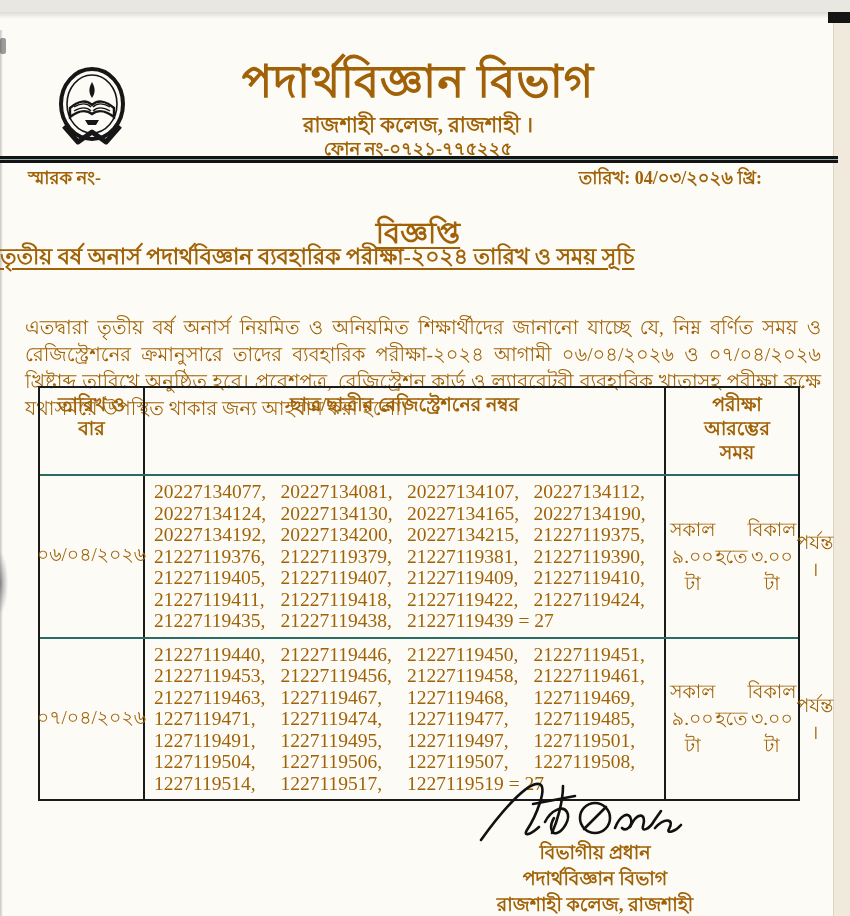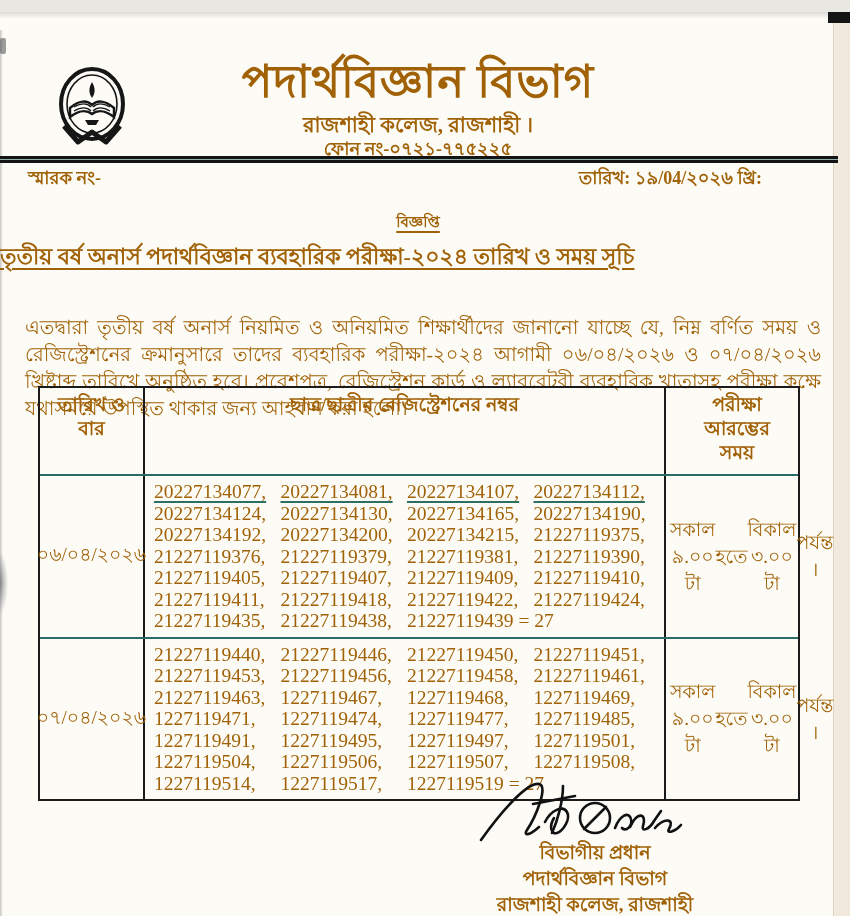--- a/index.html
+++ b/index.html
@@ -29,21 +29,21 @@
     font-size:21px;font-weight:700;}
   .phone-line{position:absolute;top:123px;left:0;width:836px;text-align:center;
     font-size:18px;font-weight:600;}
   .rule{position:absolute;top:144px;left:0;width:838px;height:7px;
     background:linear-gradient(to bottom,#141414 0 38%,#8fb0ab 38% 58%,#141414 58% 100%);}
   .memo-row{position:absolute;top:152px;left:28px;width:734px;display:flex;
     justify-content:space-between;font-size:18px;font-weight:700;}
 
   
   .notice-heading{position:absolute;top:198px;left:0;width:836px;text-align:center;
-    font-size:15px;font-weight:700;}
+    font-size:29px;font-weight:700;}
   .notice-subheading{position:absolute;top:227px;left:0;width:836px;text-align:left;
     font-size:22px;font-weight:700;}
   .u-line{text-decoration:underline;text-underline-offset:4px;text-decoration-thickness:1.5px;}
   .body-text{position:absolute;top:282px;left:25px;width:796px;
     font-size:19.5px;line-height:27px;text-align:justify;}
 
   
   .table{position:absolute;top:374px;left:38px;width:762px;
     border:2px solid #1a1a1a;box-sizing:border-box;background:transparent;}
   .t-header,.t-row{display:grid;grid-template-columns:105px 521px 1fr;}
@@ -52,21 +52,21 @@
   .t-row:last-child{border-bottom:none;}
   .cell{border-right:2px solid #1a1a1a;box-sizing:border-box;}
   .cell:last-child{border-right:none;}
   .h-cell{padding:5px 4px 9px 4px;text-align:center;font-weight:700;font-size:19px;line-height:24px;}
   .h-cell.h-time{padding-left:20px;padding-right:10px;}
   .cell-date{display:flex;align-items:center;justify-content:center;font-size:19px;}
   .cell-nums{padding:5px 4px 5px 9px;font-size:19.5px;}
   .num-line{display:flex;line-height:21.5px;white-space:nowrap;}
   .num-line span{flex:0 0 25%;}
   .t-row[data-row="0"] .num-line:first-child span{
-    text-decoration:underline;text-decoration-color:#2e6f63;
+    text-decoration-color:#2e6f63;
     text-decoration-thickness:1.5px;text-underline-offset:3px;}
   .cell-time{display:flex;flex-direction:row;justify-content:center;align-items:center;
     text-align:center;font-size:19px;line-height:27px;padding:4px;}
 
   
   .sign-block{position:absolute;top:758px;left:445px;width:300px;text-align:center;}
   .sign-svg{display:block;margin:0 auto -8px 30px;}
   .sign-line{font-size:19px;line-height:26px;font-weight:600;}
 </style>
 </head>
@@ -91,21 +91,21 @@
     <path d="M33 58 L47 58 L44 63 L36 63 Z" fill="#161616"></path>
   </svg>
 
   <div class="dept-title">পদার্থবিজ্ঞান বিভাগ</div>
   <div class="college-line">রাজশাহী কলেজ, রাজশাহী ।</div>
   <div class="phone-line">ফোন নং-০৭২১-৭৭৫২২৫</div>
   <div class="rule"></div>
 
   <div class="memo-row">
     <span>স্মারক নং-</span>
-    <span>তারিখ: ১৯/04/২০২৬ খ্রি:</span>
+    <span>তারিখ: 04/০৩/২০২৬ খ্রি:</span>
   </div>
 
   <div class="notice-heading">
     <span class="u-line">বিজ্ঞপ্তি</span>
   </div>
   <div class="notice-subheading">
     <span class="u-line">তৃতীয় বর্ষ অনার্স পদার্থবিজ্ঞান ব্যবহারিক পরীক্ষা-২০২৪ তারিখ ও সময় সূচি</span>
   </div>
 
   <p class="body-text">এতদ্বারা তৃতীয় বর্ষ অনার্স নিয়মিত ও অনিয়মিত শিক্ষার্থীদের জানানো যাচ্ছে যে, নিম্ন  বর্ণিত সময় ও রেজিস্ট্রেশনের ক্রমানুসারে তাদের ব্যবহারিক পরীক্ষা-২০২৪ আগামী ০৬/০৪/২০২৬  ও ০৭/০৪/২০২৬  খ্রিষ্টাব্দ তারিখে অনুষ্ঠিত হবে। প্রবেশপত্র, রেজিস্ট্রেশন কার্ড ও ল্যাবরেটরী ব্যবহারিক খাতাসহ পরীক্ষা কক্ষে যথাসময়ে উপস্থিত থাকার জন্য আহবান করা হলো।</p>

